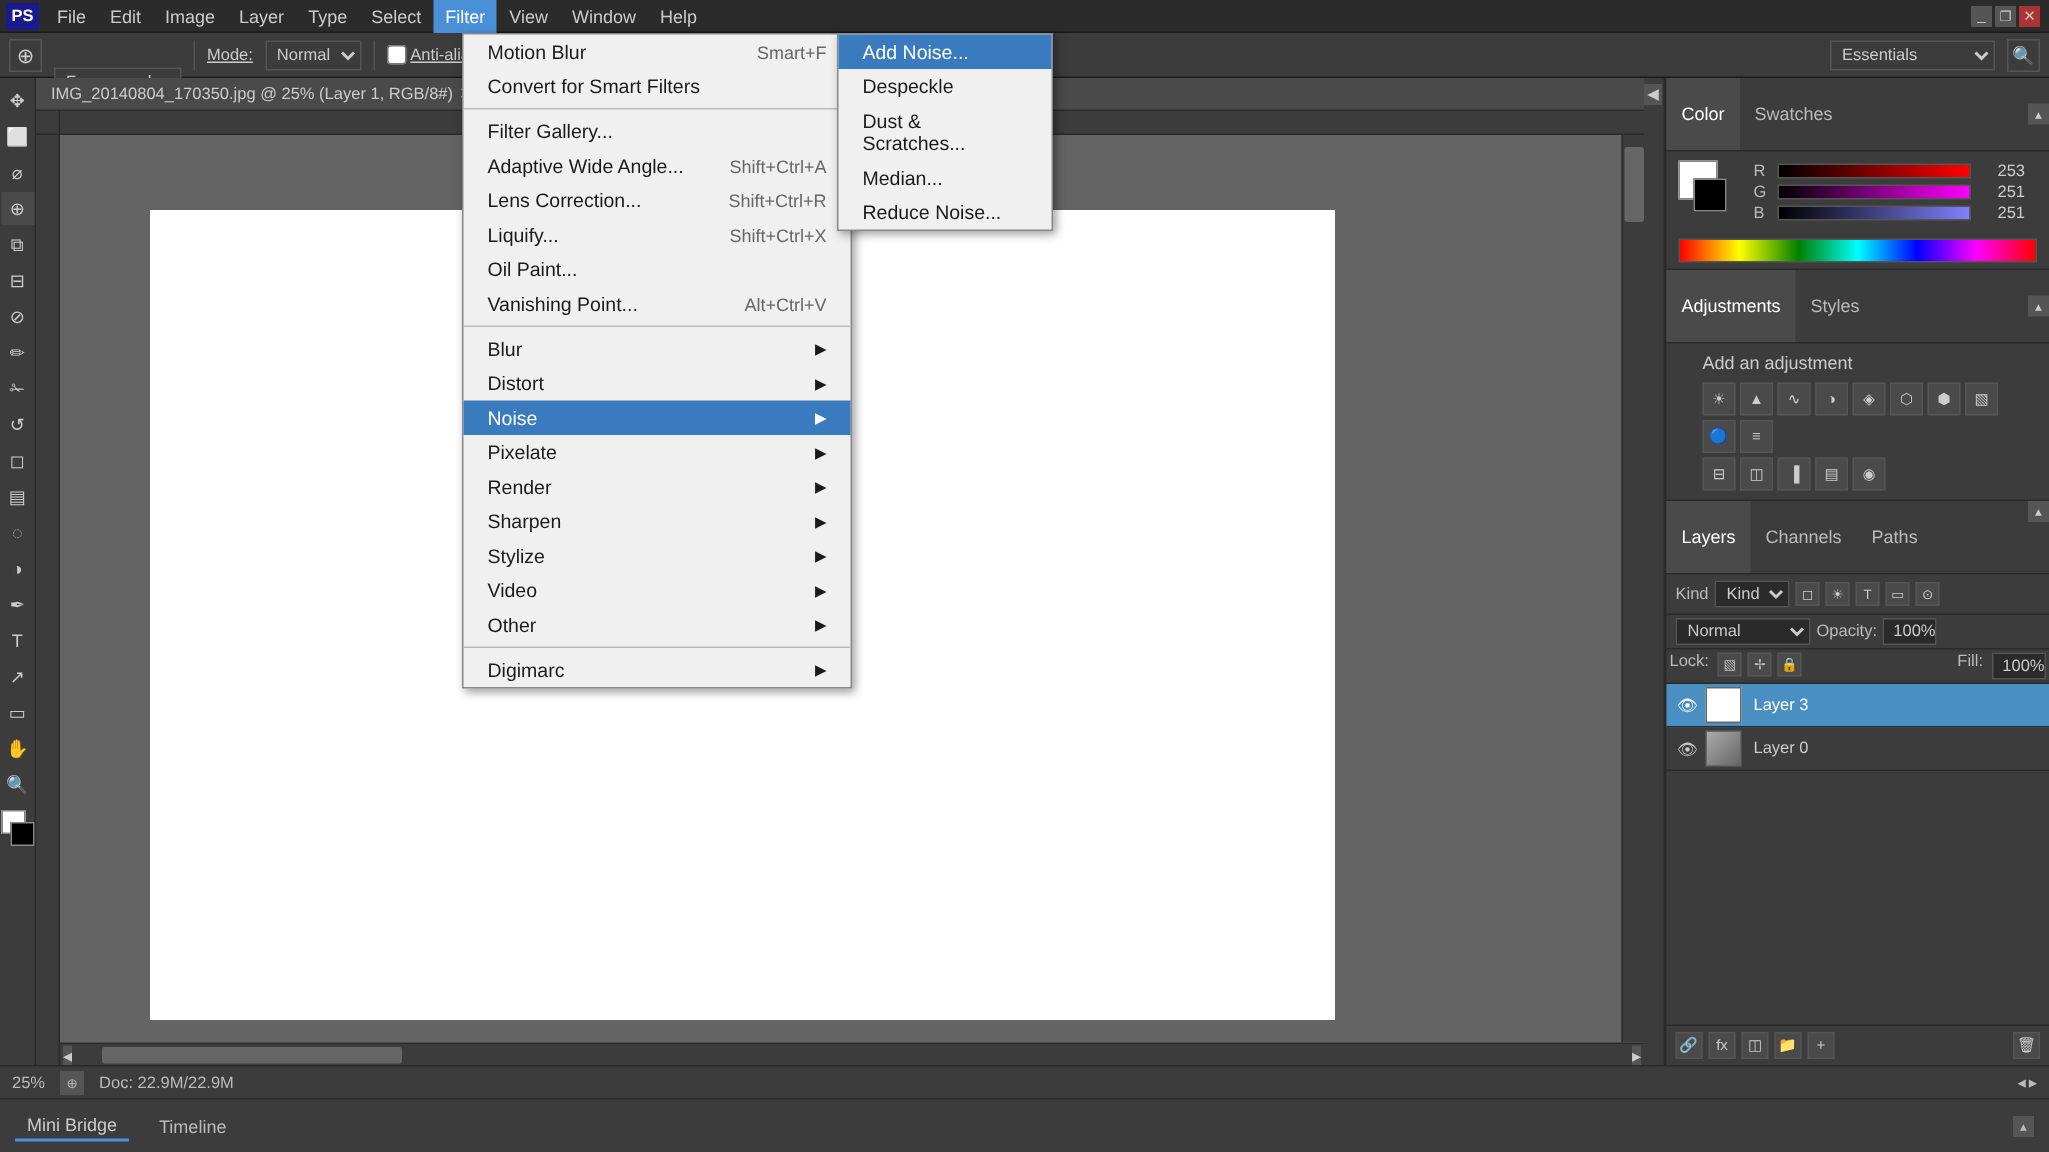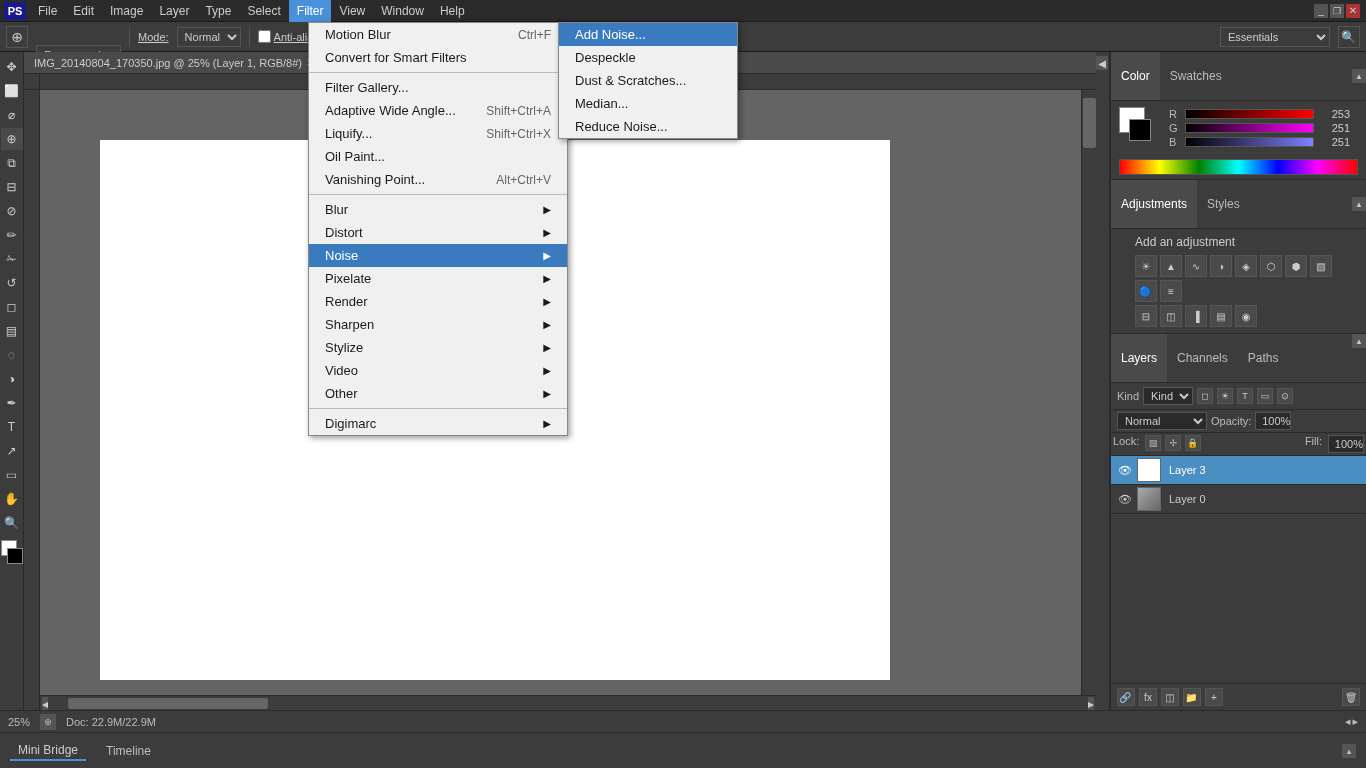--- a/index.html
+++ b/index.html
@@ -280,21 +280,21 @@
       height: 1px;
       background: #bbb;
       margin: 3px 0;
     }
 
     
     .noise-submenu {
       position: absolute;
       top: 22px;
       left: 558px;
-      width: 180px;
+      width: 144px;
       background: #f0f0f0;
       border: 1px solid #888;
       box-shadow: 2px 2px 6px rgba(0,0,0,0.4);
       z-index: 300;
       font-size: 13px;
       color: #1a1a1a;
     }
     .noise-menu-item {
       padding: 4px 16px;
       cursor: pointer;
@@ -624,32 +624,36 @@
 <div class="mini-bridge">
   <div class="mini-bridge-tab">Mini Bridge</div>
   <div class="layers-tab">Timeline</div>
   <div style="flex:1;"></div>
   <div style="width:14px;height:14px;background:#555;display:flex;align-items:center;justify-content:center;font-size:9px;cursor:pointer;">▴</div>
 </div>
 
 <div class="filter-menu">
   <div class="filter-menu-item">
     <span>Motion Blur</span>
-    <span class="shortcut">Ctrl+F</span>
+    <span class="shortcut">Smart+F</span>
   </div>
   <div class="filter-menu-item">
     <span>Convert for Smart Filters</span>
   </div>
   <div class="menu-separator"></div>
   <div class="filter-menu-item">
     <span>Filter Gallery...</span>
   </div>
   <div class="filter-menu-item">
     <span>Adaptive Wide Angle...</span>
     <span class="shortcut">Shift+Ctrl+A</span>
+  </div>
+  <div class="filter-menu-item">
+    <span>Lens Correction...</span>
+    <span class="shortcut">Shift+Ctrl+R</span>
   </div>
   <div class="filter-menu-item">
     <span>Liquify...</span>
     <span class="shortcut">Shift+Ctrl+X</span>
   </div>
   <div class="filter-menu-item">
     <span>Oil Paint...</span>
   </div>
   <div class="filter-menu-item">
     <span>Vanishing Point...</span>

